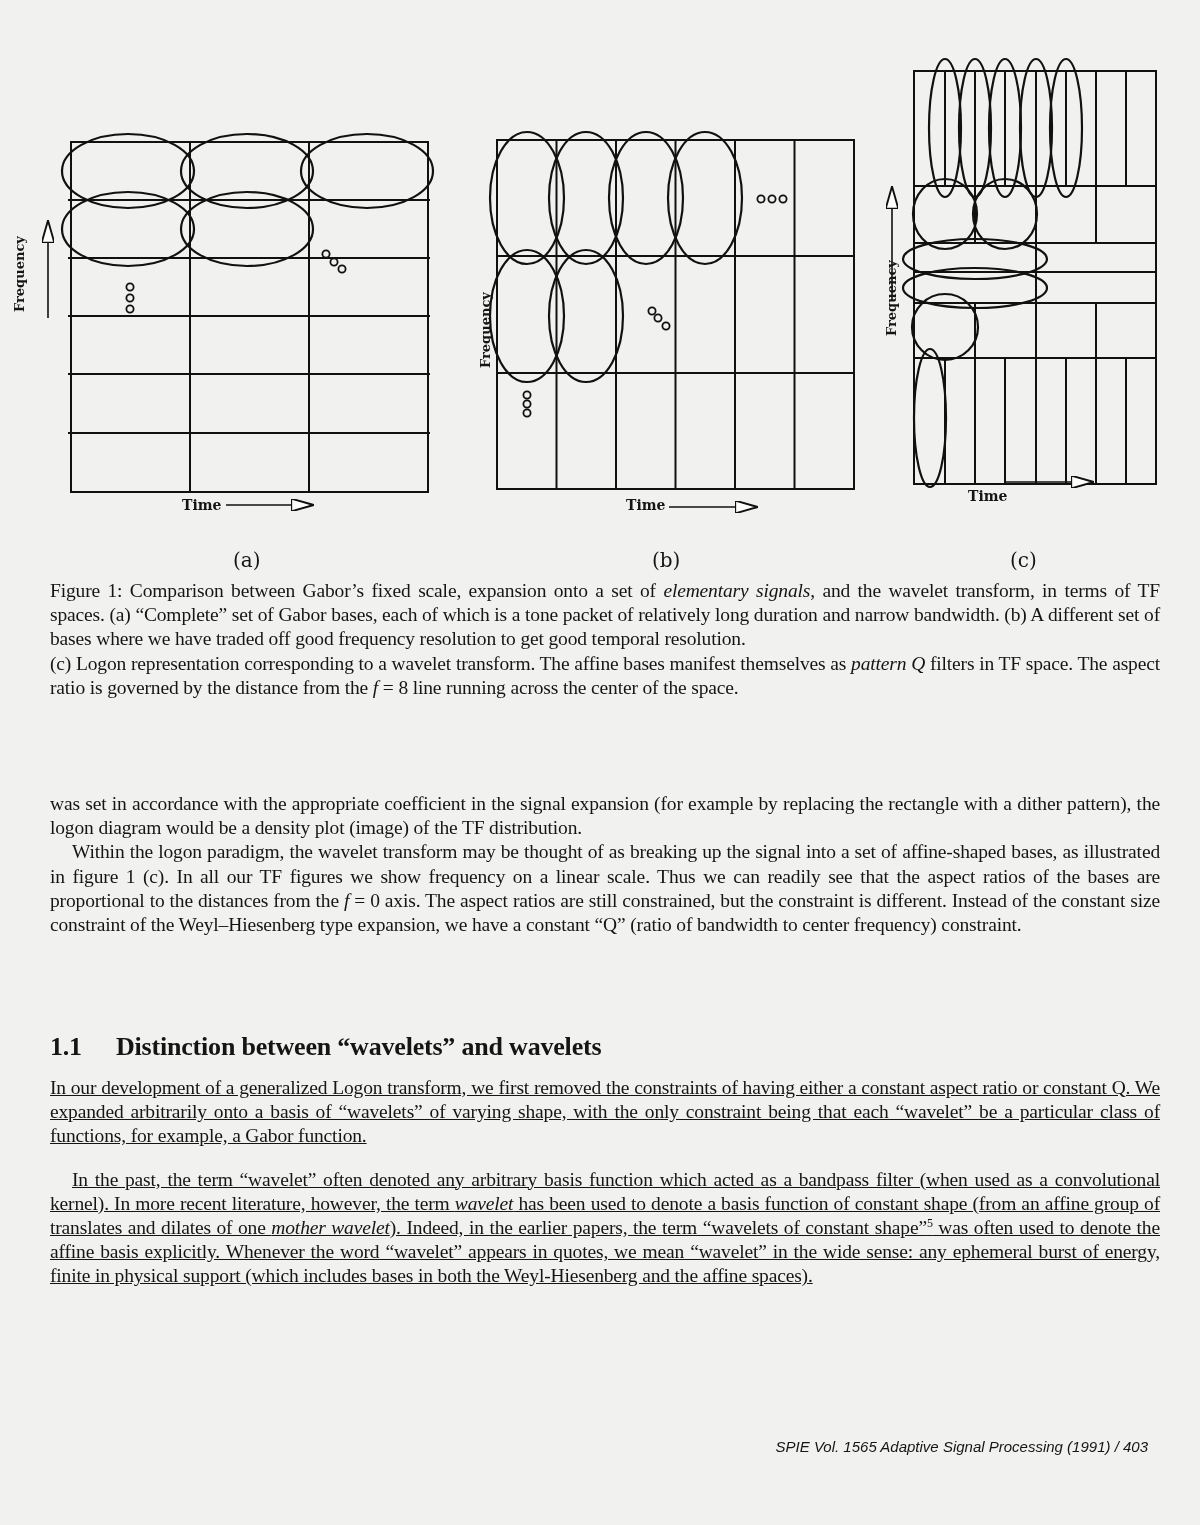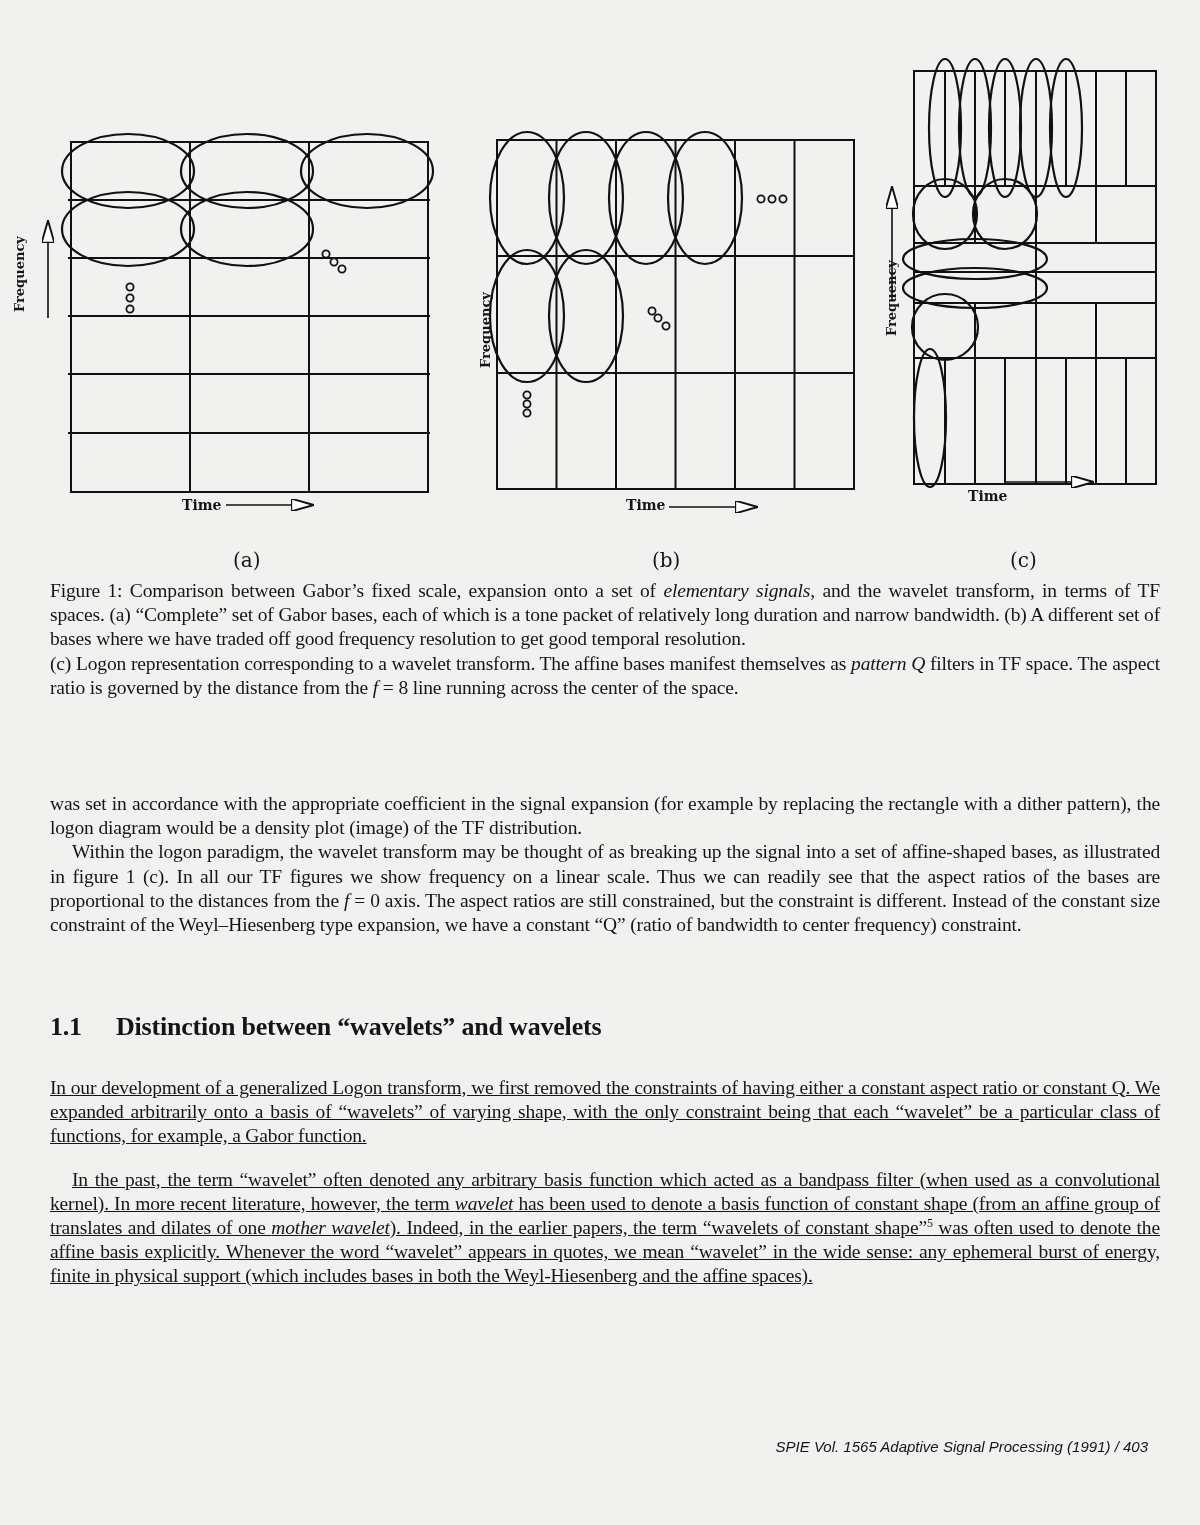--- a/index.html
+++ b/index.html
@@ -21,21 +21,21 @@
     letter-spacing:-0.15px;
   }
   .caption p, .body p { margin:0; }
   .indent { text-indent:22px; }
   em { font-style:italic; }
   h2 {
     position:absolute; left:50px; top:1012px; margin:0;
     font-family:"Liberation Serif", serif; font-weight:bold;
     font-size:26px; letter-spacing:-0.2px;
   }
-  h2 .num { display:inline-block; width:66px; }
+  h2 .num { display:inline-block; width:66px;margin-top:20px; }
   .footer {
     position:absolute; right:52px; top:1438px;
     font-family:"Liberation Sans", sans-serif; font-style:italic;
     font-size:15px;
   }
   sup { font-size:12px; line-height:0; }
 </style>
 </head>
 <body>
 

